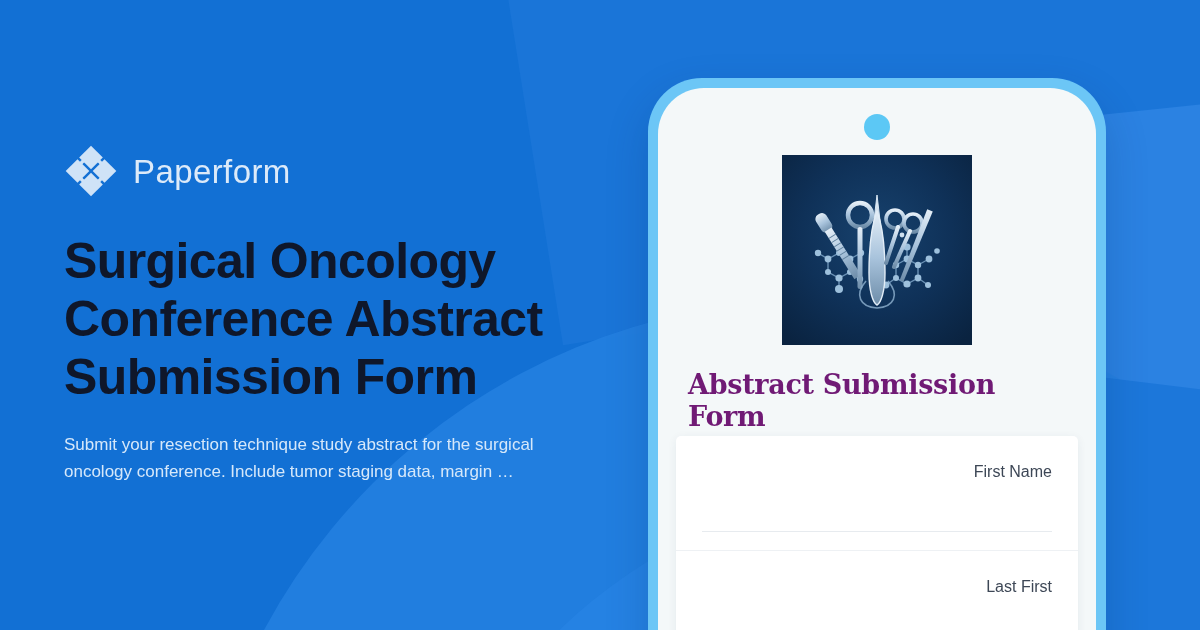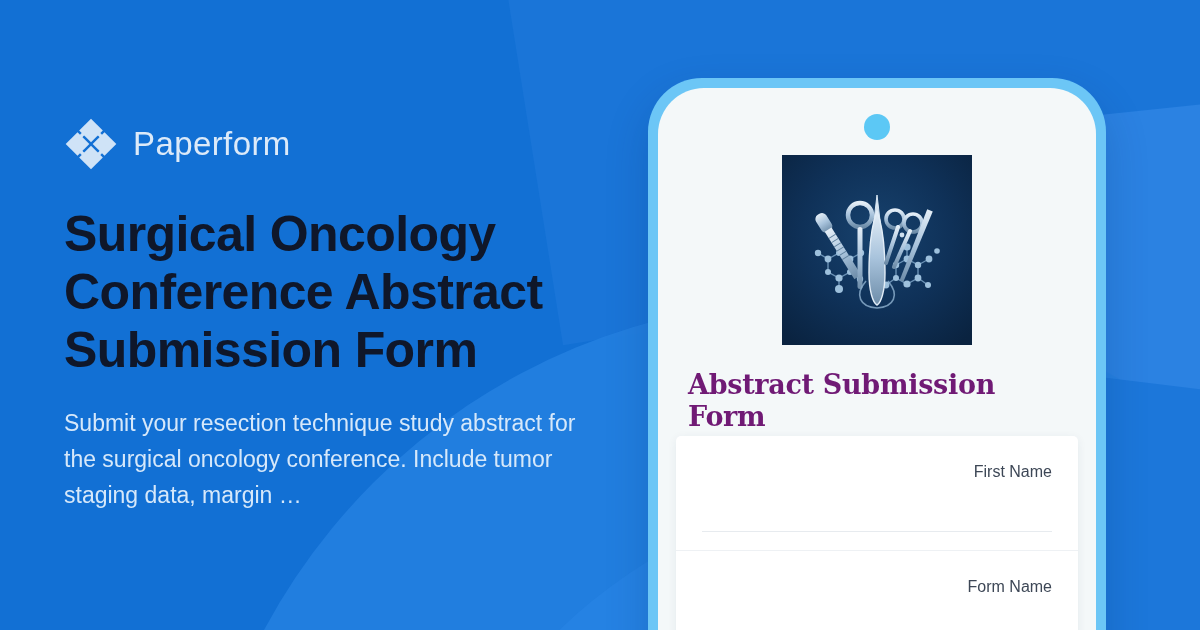--- a/index.html
+++ b/index.html
@@ -116,21 +116,21 @@
     font-size: 50px;
     line-height: 1.16;
     font-weight: 700;
     color: #0f172a;
     letter-spacing: -0.6px;
     margin: 0 0 26px 0;
     max-width: 530px;
   }
 
   .subline {
-    font-size: 23px;
+    font-size: 17px;
     line-height: 1.58;
     color: #d6e8fa;
     margin: 0;
     max-width: 520px;
     font-weight: 400;
   }
 
   
   .phone {
     position: absolute;
@@ -356,21 +356,21 @@
       <div class="form-title">Abstract Submission Form</div>
 
       <div class="form-card">
 
         <div class="form-field">
           <div class="field-label">First Name</div>
           <div class="field-underline"></div>
         </div>
 
         <div class="form-field">
-          <div class="field-label">Form Name</div>
+          <div class="field-label">Last First</div>
 
         </div>
 
       </div>
     </div>
   </div>
 
 </div>
 
 </body></html>

